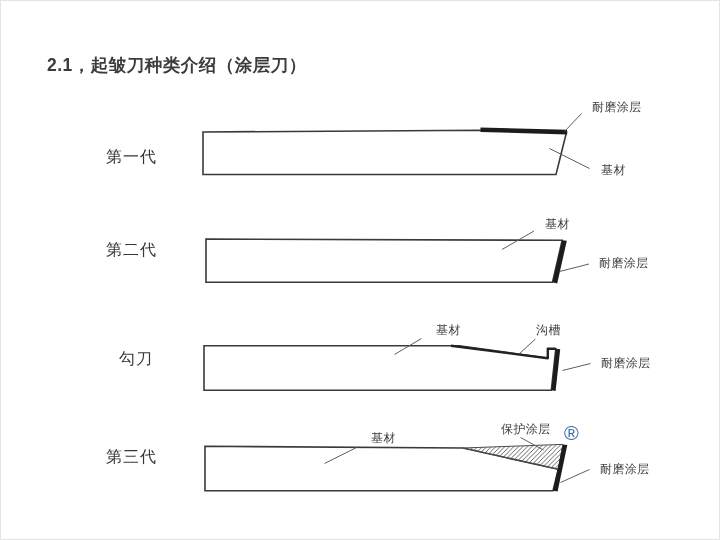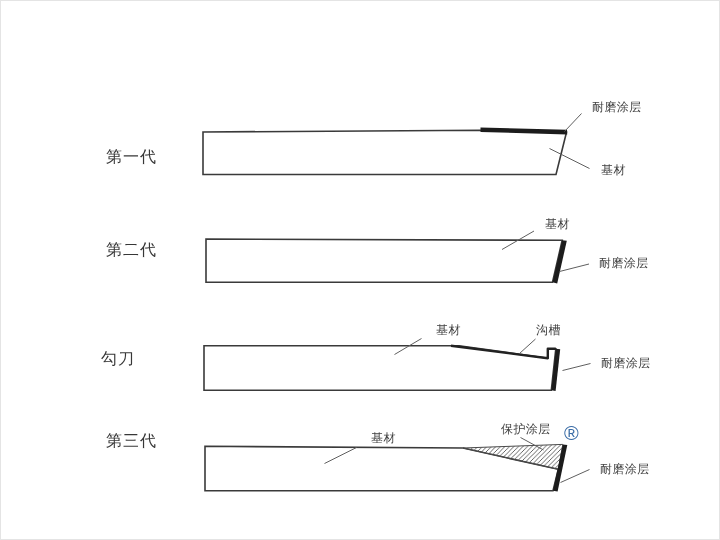--- a/index.html
+++ b/index.html
@@ -11,22 +11,22 @@
   .title{
     position:absolute;left:46px;top:52px;margin:0;
     font-size:17.5px;font-weight:bold;color:#3c3c3c;letter-spacing:0.5px;
   }
   .diagram-layer{position:absolute;left:0;top:0;width:720px;height:540px;}
   .row-label{
     position:absolute;font-size:16px;color:#373737;letter-spacing:1px;white-space:nowrap;
   }
   .row-label-1{left:105px;top:146px;}
   .row-label-2{left:105px;top:239px;font-family:Liberation Serif, serif;}
-  .row-label-3{left:100px;top:348px;text-align:right;}
-  .row-label-4{left:105px;top:430px;font-family:Liberation Serif, serif;}
+  .row-label-3{left:118px;top:348px;text-align:right;}
+  .row-label-4{left:105px;top:446px;font-family:Liberation Serif, serif;}
   .anno{
     position:absolute;font-size:12px;color:#3f3f3f;letter-spacing:0.4px;white-space:nowrap;padding-left:8px;
   }
   .l-r1-coating{left:583px;top:98px;}
   .l-r1-substrate{left:592px;top:161px;}
   .l-r2-substrate{left:536px;top:215px;}
   .l-r2-coating{left:590px;top:254px;}
   .l-r3-substrate{left:427px;top:321px;}
   .l-r3-groove{left:527px;top:321px;text-align:right;}
   .l-r3-coating{left:592px;top:354px;}
@@ -41,20 +41,21 @@
   .coat-stripe{fill:#1c1c1c;stroke:none;}
   .thick-edge{fill:none;stroke:#222222;stroke-width:2.4;stroke-linejoin:round;}
   .leader{stroke:#5f5f5f;stroke-width:1;fill:none;}
   .hatch-wedge{fill:url(#hatch);stroke:#4a4a4a;stroke-width:1;}
 </style>
 </head>
 <body>
 
 <div class="slide">
 
+  <h1 class="title">2.1，起皱刀种类介绍（涂层刀）</h1>
 
   <svg class="diagram-layer" viewBox="0 0 720 540" xmlns="http://www.w3.org/2000/svg">
     <defs>
       <pattern id="hatch" patternUnits="userSpaceOnUse" width="4.5" height="4.5">
         <path d="M-1,1 l2,-2 M0,4.5 l4.5,-4.5 M3.5,5.5 l2,-2" stroke="#555" stroke-width="0.9"></path>
       </pattern>
     </defs>
 
     <g>
       <path class="blade-body" d="M202,131 L479,129.3 L565.5,131.3 L555,173.5 L202,173.5 Z"></path>

